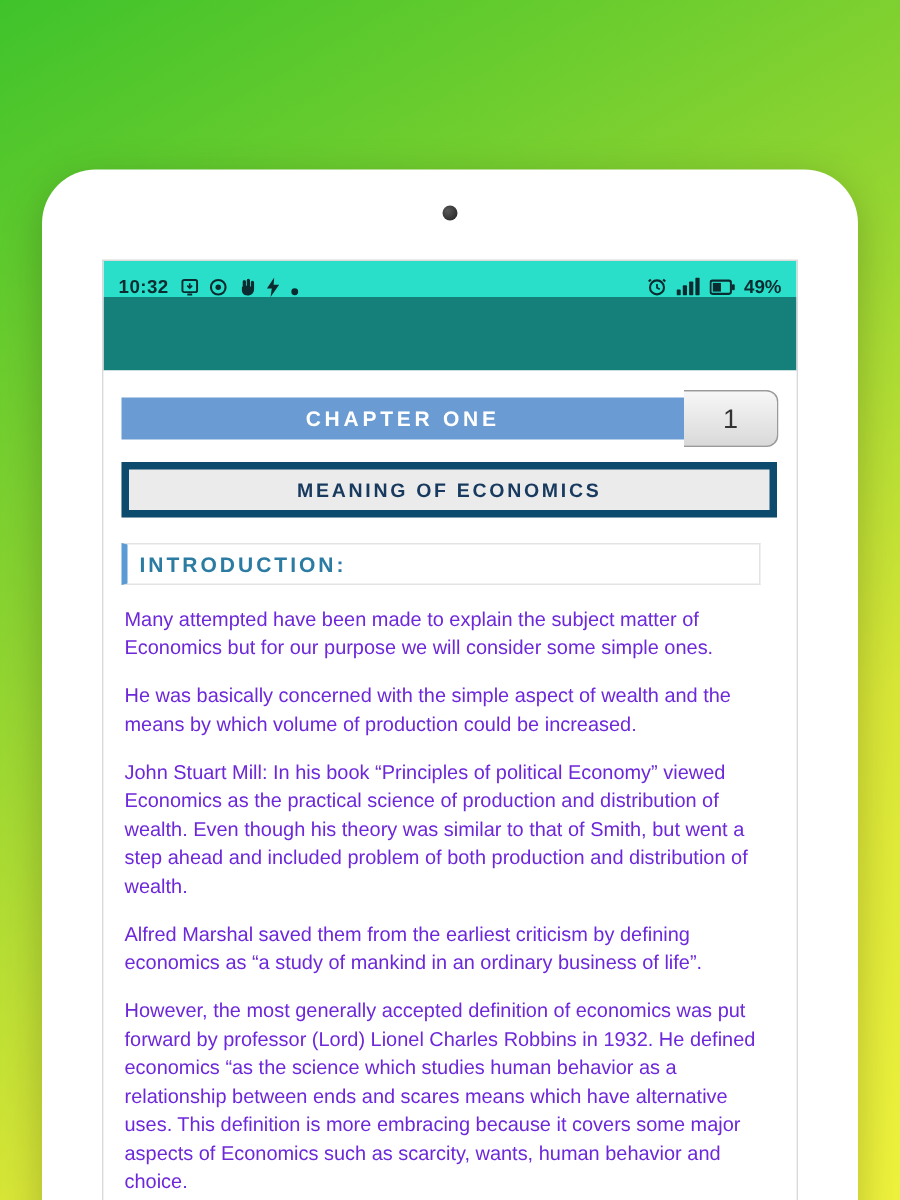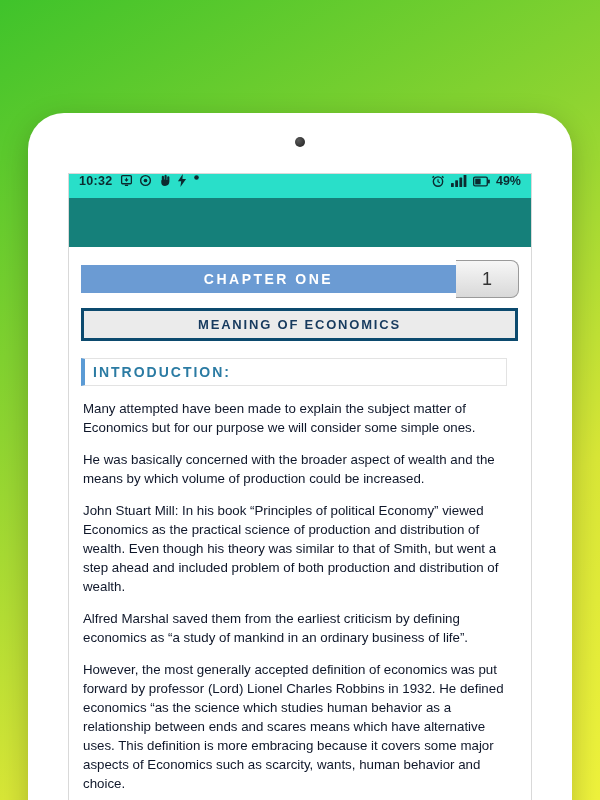--- a/index.html
+++ b/index.html
@@ -18,21 +18,21 @@
     width:10px;height:10px;border-radius:50%;
     background:radial-gradient(circle at 35% 35%,#5a5a5a,#1d1d1d);
   }
   .screen{
     position:absolute;left:40px;top:60px;width:462px;height:700px;
     background:#ffffff;border:1px solid #d9d9d9;overflow:hidden;
     display:flex;flex-direction:column;
   }
   
   .status-bar{
-    height:24px;background:#29dfc9;display:flex;align-items:flex-start;
+    height:24px;background:#29dfc9;display:flex;align-items:flex-end;
     padding:0 10px;font-size:12.5px;color:#0c2b30;flex:0 0 auto;
   }
   .status-time{font-weight:bold;margin-right:8px;letter-spacing:0.3px;}
   .sicon{display:inline-flex;align-items:center;margin-right:6px;}
   .status-right{margin-left:auto;display:flex;align-items:center;gap:6px;}
   .battery-pct{font-weight:bold;}
   
   .app-bar{height:49px;background:#15807a;flex:0 0 auto;}
   
   .content{flex:1;background:#ffffff;padding:13px 12px 0 12px;overflow:hidden;}
@@ -44,32 +44,32 @@
   }
   .page-tab{
     width:62px;height:36px;display:flex;align-items:center;justify-content:center;
     background:linear-gradient(#f7f7f7,#d9d9d9);
     border:1px solid #9a9a9a;border-left:none;
     border-radius:0 8px 8px 0;
     font-size:18px;color:#333;
   }
   .subtitle-bar{
     margin-top:10px;margin-right:1px;
-    background:#ebebeb;border:3px solid #0c4a6e;
+    background:#ebebeb;border:5px solid #0c4a6e;
     color:#173a5e;text-align:center;font-weight:bold;
     font-size:13px;letter-spacing:1.8px;padding:6px 0;
   }
   .intro-heading{
     margin-top:17px;margin-right:12px;
     border:1px solid #e3e3e3;border-left:4px solid #5b9bd5;
     color:#2b7ba3;font-weight:bold;font-size:14px;letter-spacing:2px;
     padding:5px 8px;
   }
   .paragraphs p{
-    margin:13px 2px;font-size:13.3px;line-height:1.43;color:#0f172a;
+    margin:13px 2px;font-size:13.3px;line-height:1.43;color:#6d28d9;
   }
   svg{display:block;}
 </style>
 </head>
 <body>
 
 <div class="tablet">
   <div class="camera-dot"></div>
 
   <div class="screen">
@@ -141,21 +141,21 @@
         <div class="chapter-bar">CHAPTER ONE</div>
         <div class="page-tab">1</div>
       </div>
 
       <div class="subtitle-bar">MEANING OF ECONOMICS</div>
 
       <div class="intro-heading">INTRODUCTION:</div>
 
       <div class="paragraphs">
         <p>Many attempted have been made to explain the subject matter of Economics but for our purpose we will consider some simple ones.</p>
-        <p>He was basically concerned with the broader aspect of wealth and the means by which volume of production could be increased.</p>
+        <p>He was basically concerned with the simple aspect of wealth and the means by which volume of production could be increased.</p>
         <p>John Stuart Mill: In his book “Principles of political Economy” viewed Economics as the practical science of production and distribution of wealth. Even though his theory was similar to that of Smith, but went a step ahead and included problem of both production and distribution of wealth.</p>
         <p>Alfred Marshal saved them from the earliest criticism by defining economics as “a study of mankind in an ordinary business of life”.</p>
         <p>However, the most generally accepted definition of economics was put forward by professor (Lord) Lionel Charles Robbins in 1932. He defined economics “as the science which studies human behavior as a relationship between ends and scares means which have alternative uses. This definition is more embracing because it covers some major aspects of Economics such as scarcity, wants, human behavior and choice.</p>
       </div>
 
     </div>
   </div>
 </div>
 
 </body></html>

